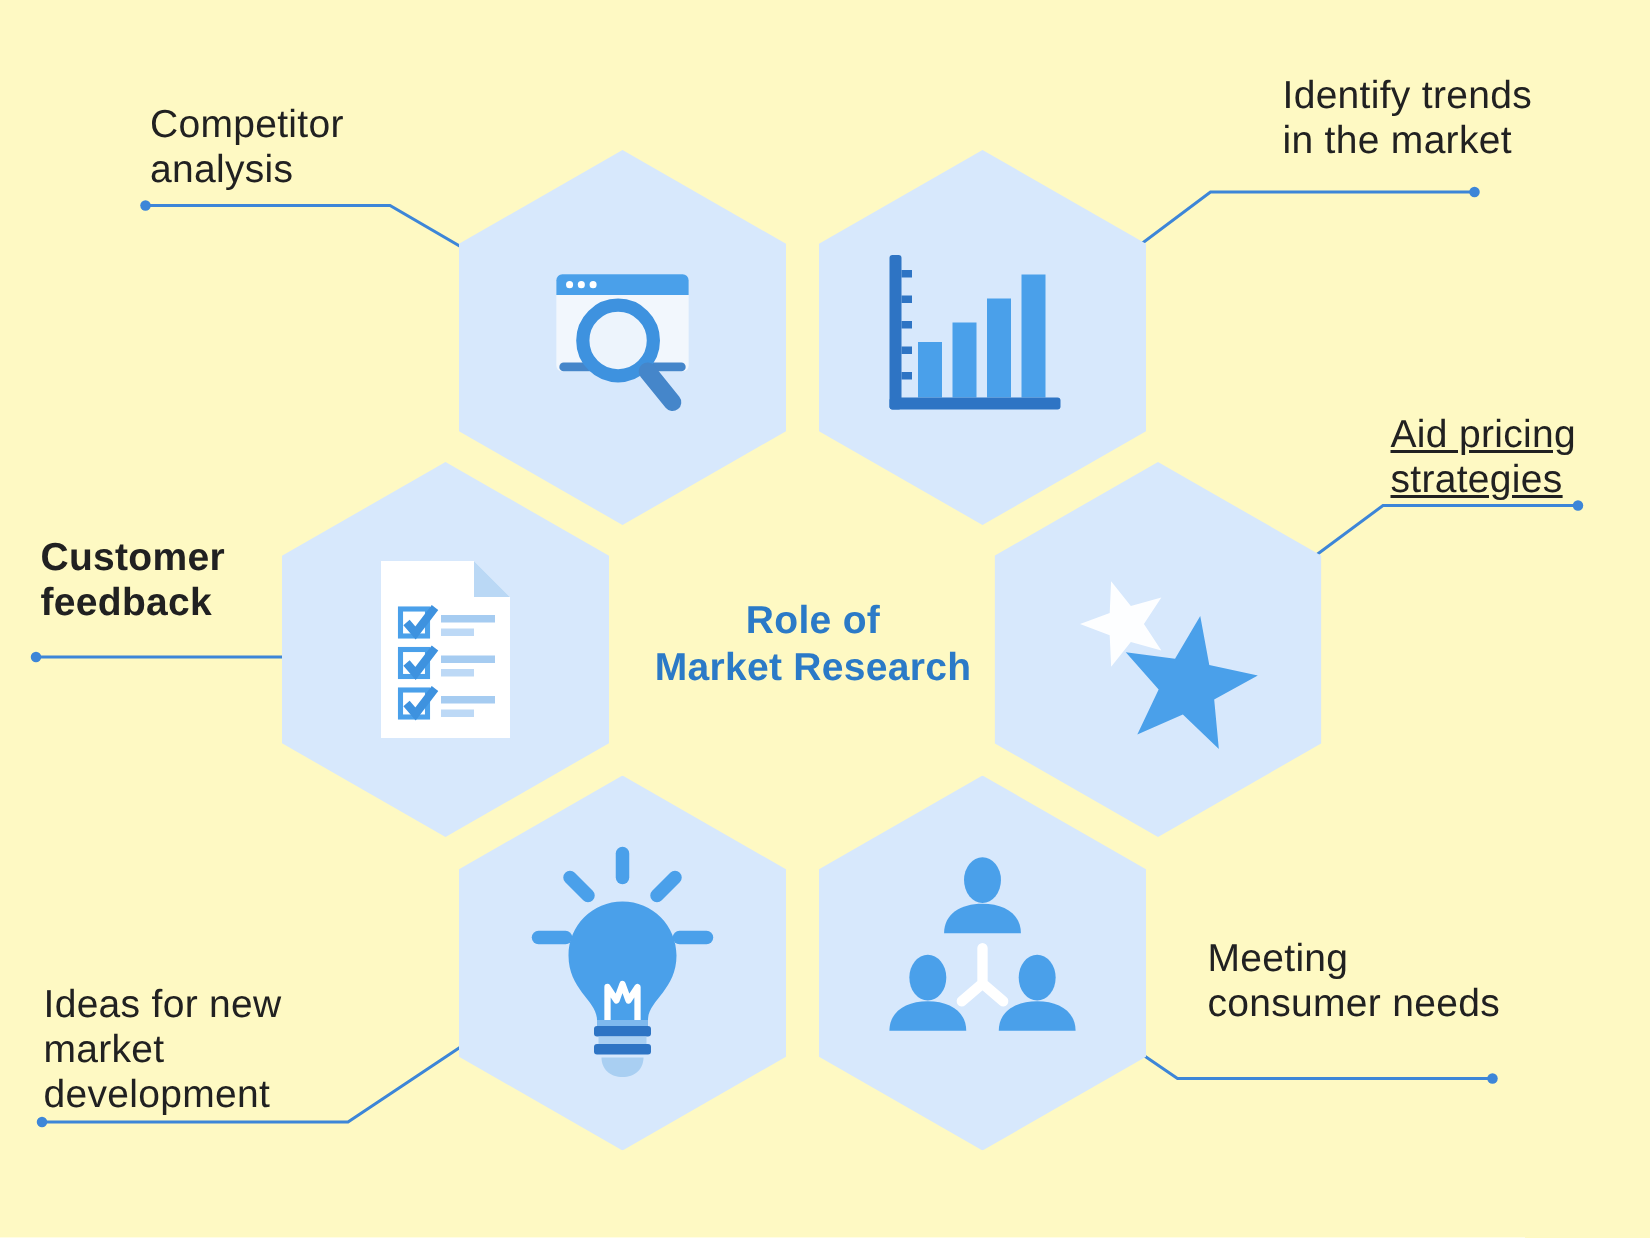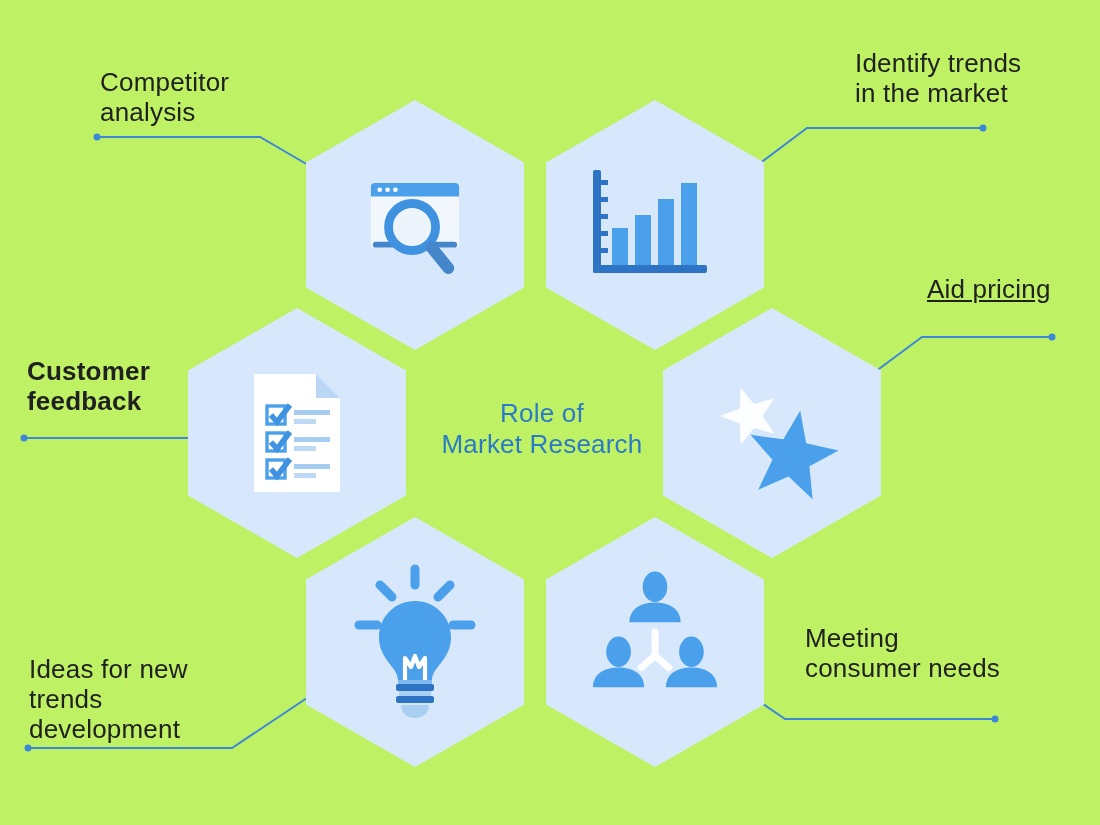--- a/index.html
+++ b/index.html
@@ -1,17 +1,17 @@
 <!DOCTYPE html>
 <html><head>
 <meta charset="utf-8">
 <style>
   html,body{margin:0;padding:0;background:#ffffff;}
   .canvas{
-    position:relative;width:1100px;height:825px;background:#bef264;
+    position:relative;width:1100px;height:825px;background:#fef9c3;
     font-family:"Liberation Sans", sans-serif;overflow:hidden;
   }
   
   .hex{
     position:absolute;width:218px;height:250px;background:#d7e8fc;
     clip-path:polygon(50% 0%,100% 25%,100% 75%,50% 100%,0% 75%,0% 25%);
     display:flex;align-items:center;justify-content:center;
   }
   #hex-competitor{left:306px;top:100px;}
   #hex-trends{left:546px;top:100px;}
@@ -33,21 +33,21 @@
   .label{position:absolute;color:#212121;font-size:26px;line-height:30px;letter-spacing:.2px;}
   #label-competitor{left:100px;top:67px;}
   #label-trends{left:815px;top:48px;margin-left:40px;}
   #label-pricing{left:927px;top:274px;text-decoration:underline;}
   #label-feedback{left:27px;top:356px;font-weight:bold;}
   #label-ideas{left:29px;top:654px;}
   #label-meeting{left:805px;top:623px;}
   
   .title{
     position:absolute;left:417px;top:398px;width:250px;text-align:center;
-    color:#2b7ac7;font-size:26px;line-height:31px;font-weight:normal;letter-spacing:.2px;
+    color:#2b7ac7;font-size:26px;line-height:31px;font-weight:bold;letter-spacing:.2px;
   }
 </style>
 </head>
 <body>
 
 <div class="canvas">
 
   <svg class="connectors" viewBox="0 0 1100 825">
     <g>
       <polyline points="97,137 260,137 327,176"></polyline>
@@ -184,28 +184,29 @@
   <div class="label" id="label-competitor">
     <div>Competitor</div>
     <div>analysis</div>
   </div>
   <div class="label" id="label-trends">
     <div>Identify trends</div>
     <div>in the market</div>
   </div>
   <div class="label" id="label-pricing">
     <div>Aid pricing</div>
+    <div>strategies</div>
   </div>
   <div class="label" id="label-feedback">
     <div>Customer</div>
     <div>feedback</div>
   </div>
   <div class="label" id="label-ideas">
     <div>Ideas for new</div>
-    <div>trends</div>
+    <div>market</div>
     <div>development</div>
   </div>
   <div class="label" id="label-meeting">
     <div>Meeting</div>
     <div>consumer needs</div>
   </div>
 
   <div class="title">
     <div>Role of</div>
     <div>Market Research</div>

